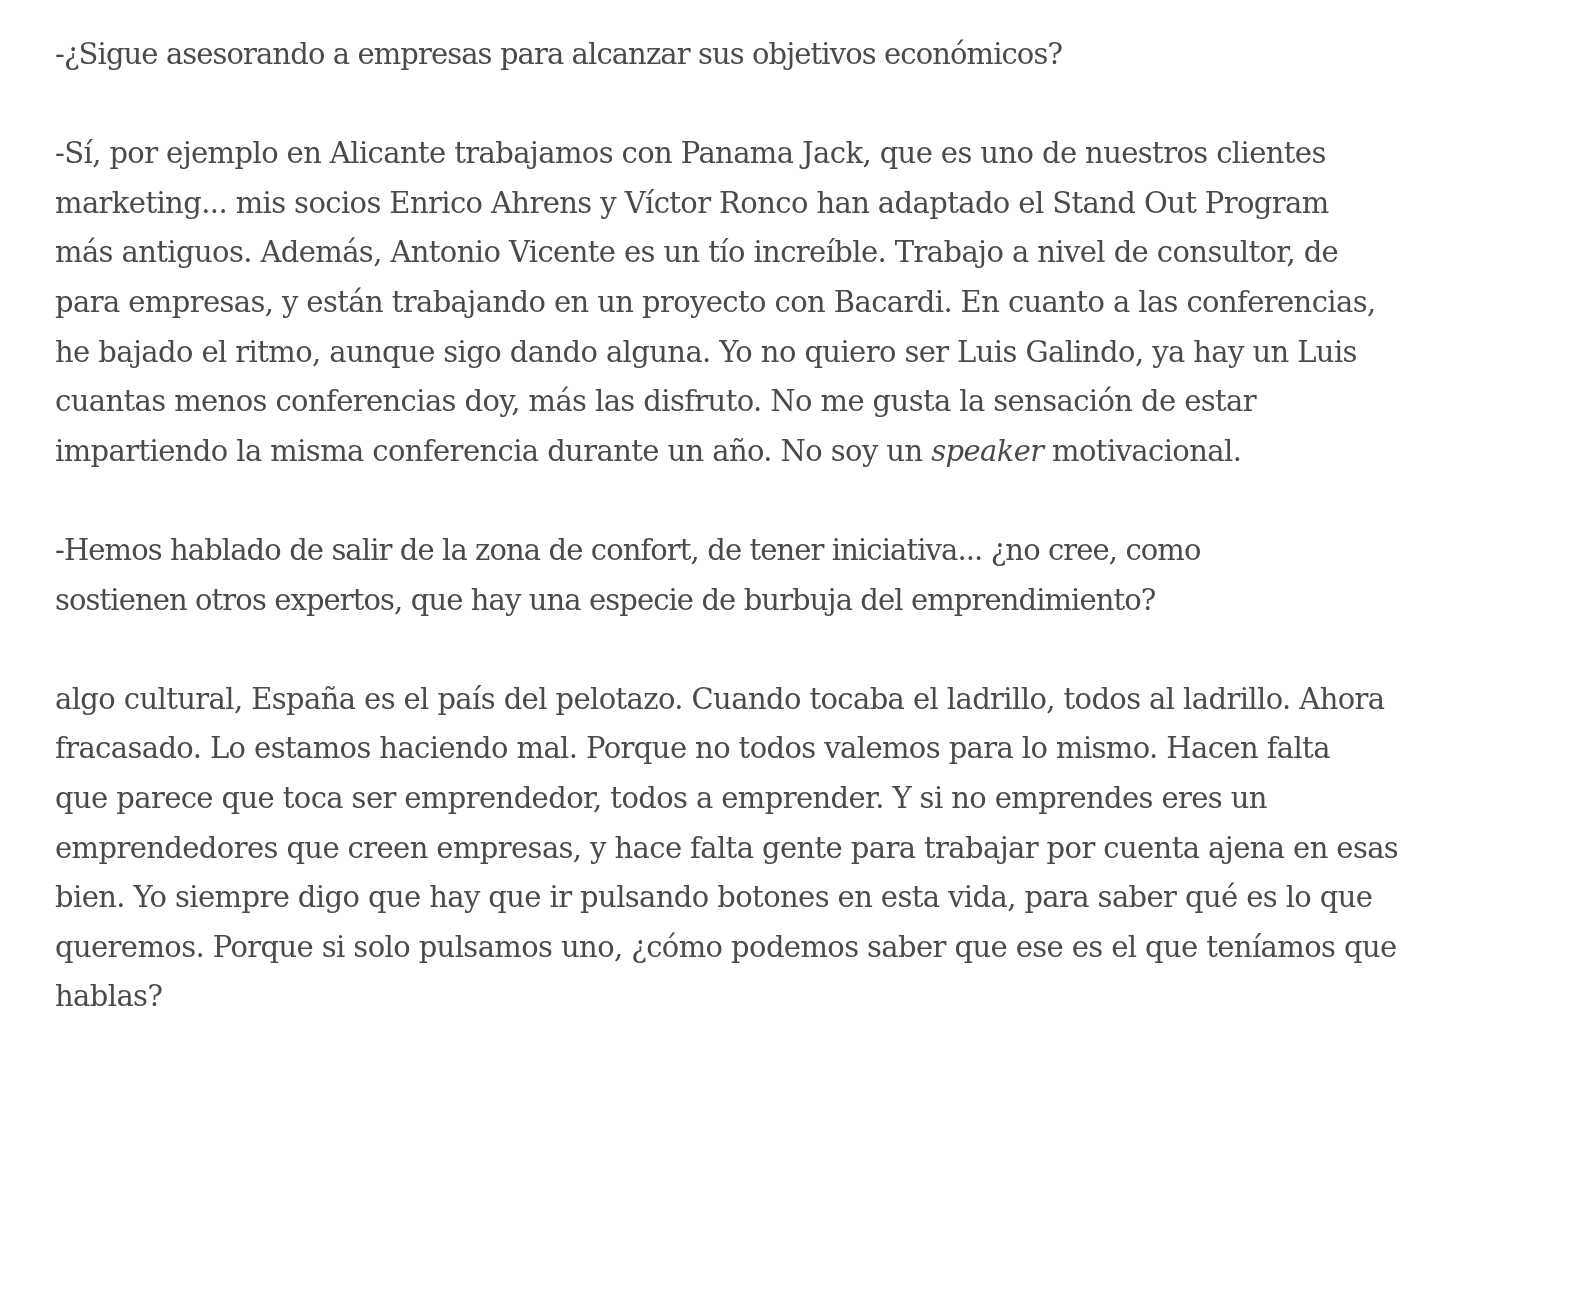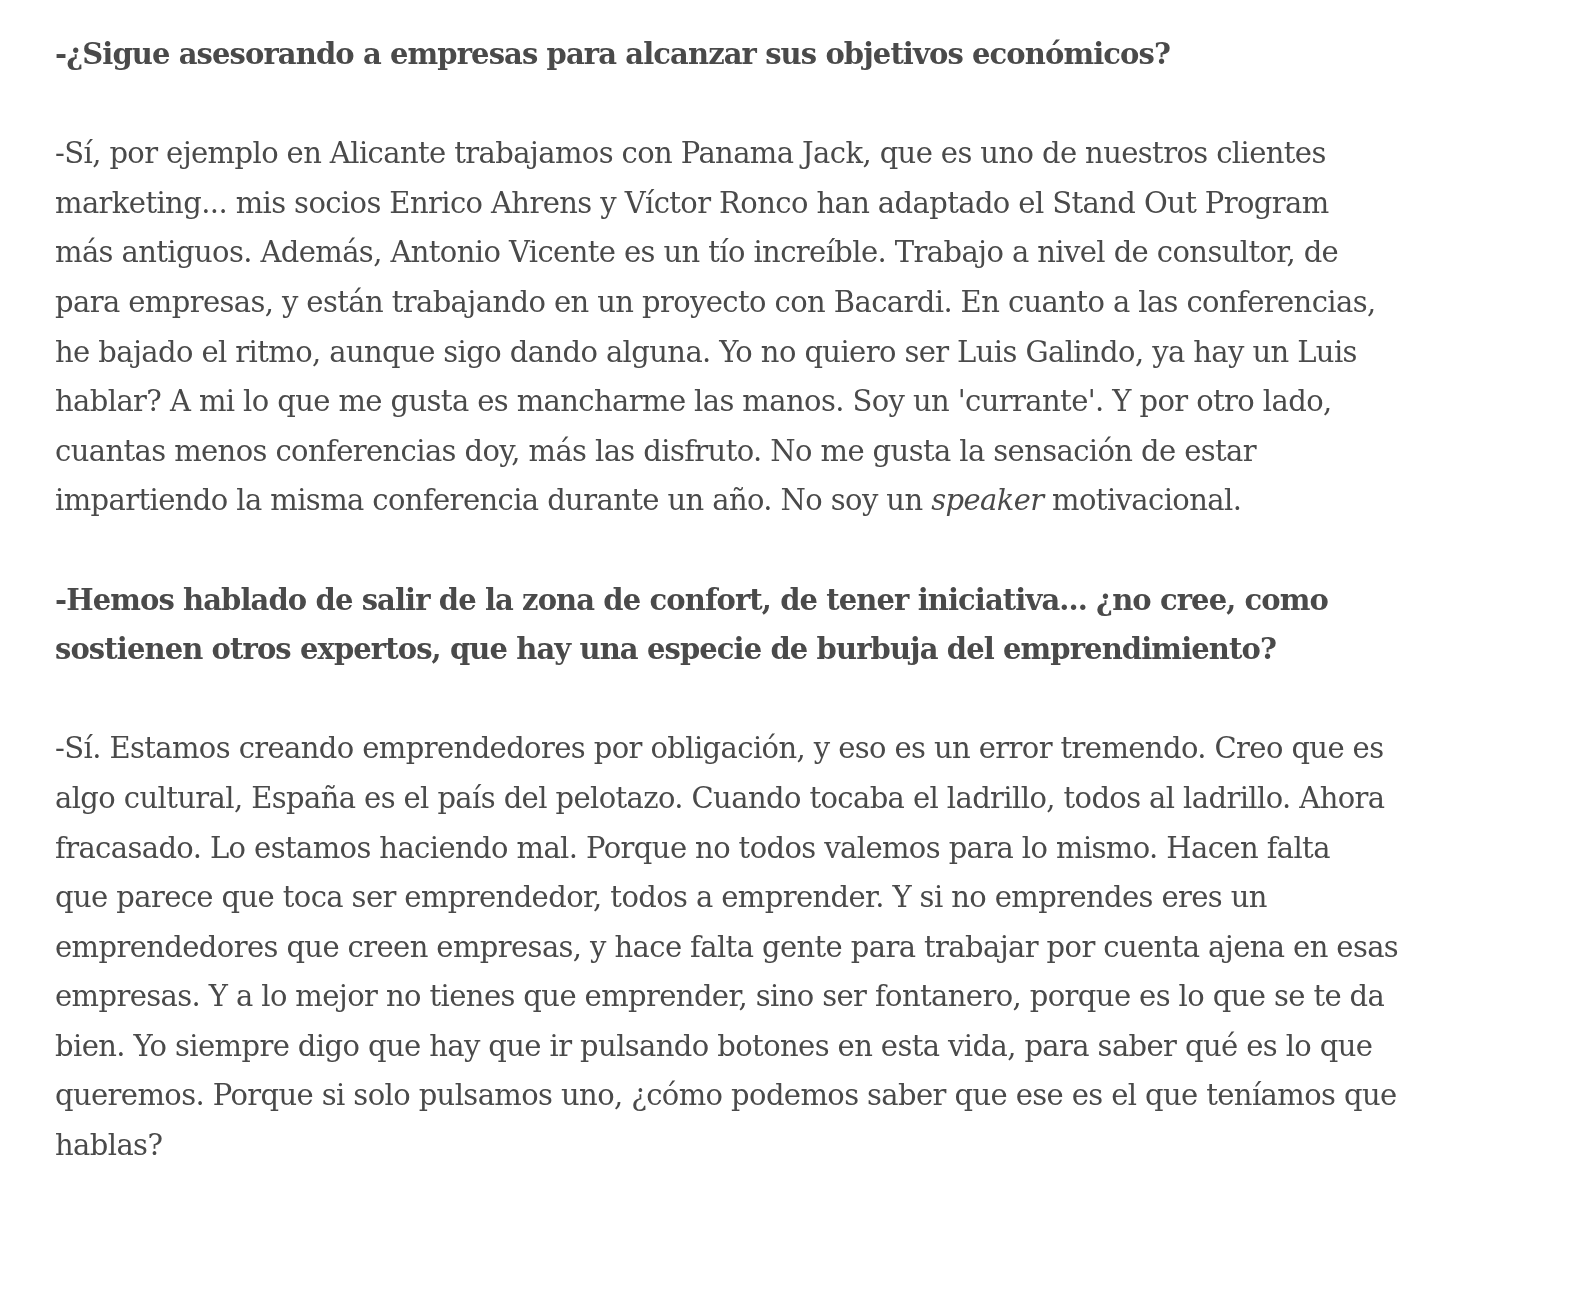--- a/index.html
+++ b/index.html
@@ -12,60 +12,57 @@
       position: absolute; left: 55px; top: 30px; width: 1510px;
     }
     .block { margin: 0; }
     .line {
       display: block;
       white-space: nowrap;
       font-size: 29px;
       line-height: 49.6px;
       letter-spacing: -0.6px;
     }
-    .q .line { font-weight: bold; letter-spacing: -0.9px; }
+    .q .line { font-weight: normal; letter-spacing: -0.9px; }
     .gap { height: 49.6px; }
     em { font-style: italic; margin-top: 47px; }
   </style>
 </head>
 <body>
 
 <div class="article">
 
   <div class="block q">
     <span class="line">-¿Sigue asesorando a empresas para alcanzar sus objetivos económicos?</span>
   </div>
 
   <div class="gap"></div>
 
   <div class="block a">
     <span class="line">-Sí, por ejemplo en Alicante trabajamos con Panama Jack, que es uno de nuestros clientes</span>
     <span class="line">marketing... mis socios Enrico Ahrens y Víctor Ronco han adaptado el Stand Out Program</span>
     <span class="line">más antiguos. Además, Antonio Vicente es un tío increíble. Trabajo a nivel de consultor, de</span>
     <span class="line">para empresas, y están trabajando en un proyecto con Bacardi. En cuanto a las conferencias,</span>
     <span class="line">he bajado el ritmo, aunque sigo dando alguna. Yo no quiero ser Luis Galindo, ya hay un Luis</span>
-    <span class="line">hablar? A mi lo que me gusta es mancharme las manos. Soy un 'currante'. Y por otro lado,</span>
     <span class="line">cuantas menos conferencias doy, más las disfruto. No me gusta la sensación de estar</span>
     <span class="line"><span>impartiendo la misma conferencia durante un año. No soy un </span><em>speaker</em><span> motivacional.</span></span>
   </div>
 
   <div class="gap"></div>
 
   <div class="block q">
     <span class="line">-Hemos hablado de salir de la zona de confort, de tener iniciativa... ¿no cree, como</span>
     <span class="line">sostienen otros expertos, que hay una especie de burbuja del emprendimiento?</span>
   </div>
 
   <div class="gap"></div>
 
   <div class="block a">
-    <span class="line">-Sí. Estamos creando emprendedores por obligación, y eso es un error tremendo. Creo que es</span>
     <span class="line">algo cultural, España es el país del pelotazo. Cuando tocaba el ladrillo, todos al ladrillo. Ahora</span>
     <span class="line">fracasado. Lo estamos haciendo mal. Porque no todos valemos para lo mismo. Hacen falta</span>
     <span class="line">que parece que toca ser emprendedor, todos a emprender. Y si no emprendes eres un</span>
     <span class="line">emprendedores que creen empresas, y hace falta gente para trabajar por cuenta ajena en esas</span>
-    <span class="line">empresas. Y a lo mejor no tienes que emprender, sino ser fontanero, porque es lo que se te da</span>
     <span class="line">bien. Yo siempre digo que hay que ir pulsando botones en esta vida, para saber qué es lo que</span>
     <span class="line">queremos. Porque si solo pulsamos uno, ¿cómo podemos saber que ese es el que teníamos que</span>
     <span class="line">hablas?</span>
   </div>
 
 </div>
 
 </body></html>

